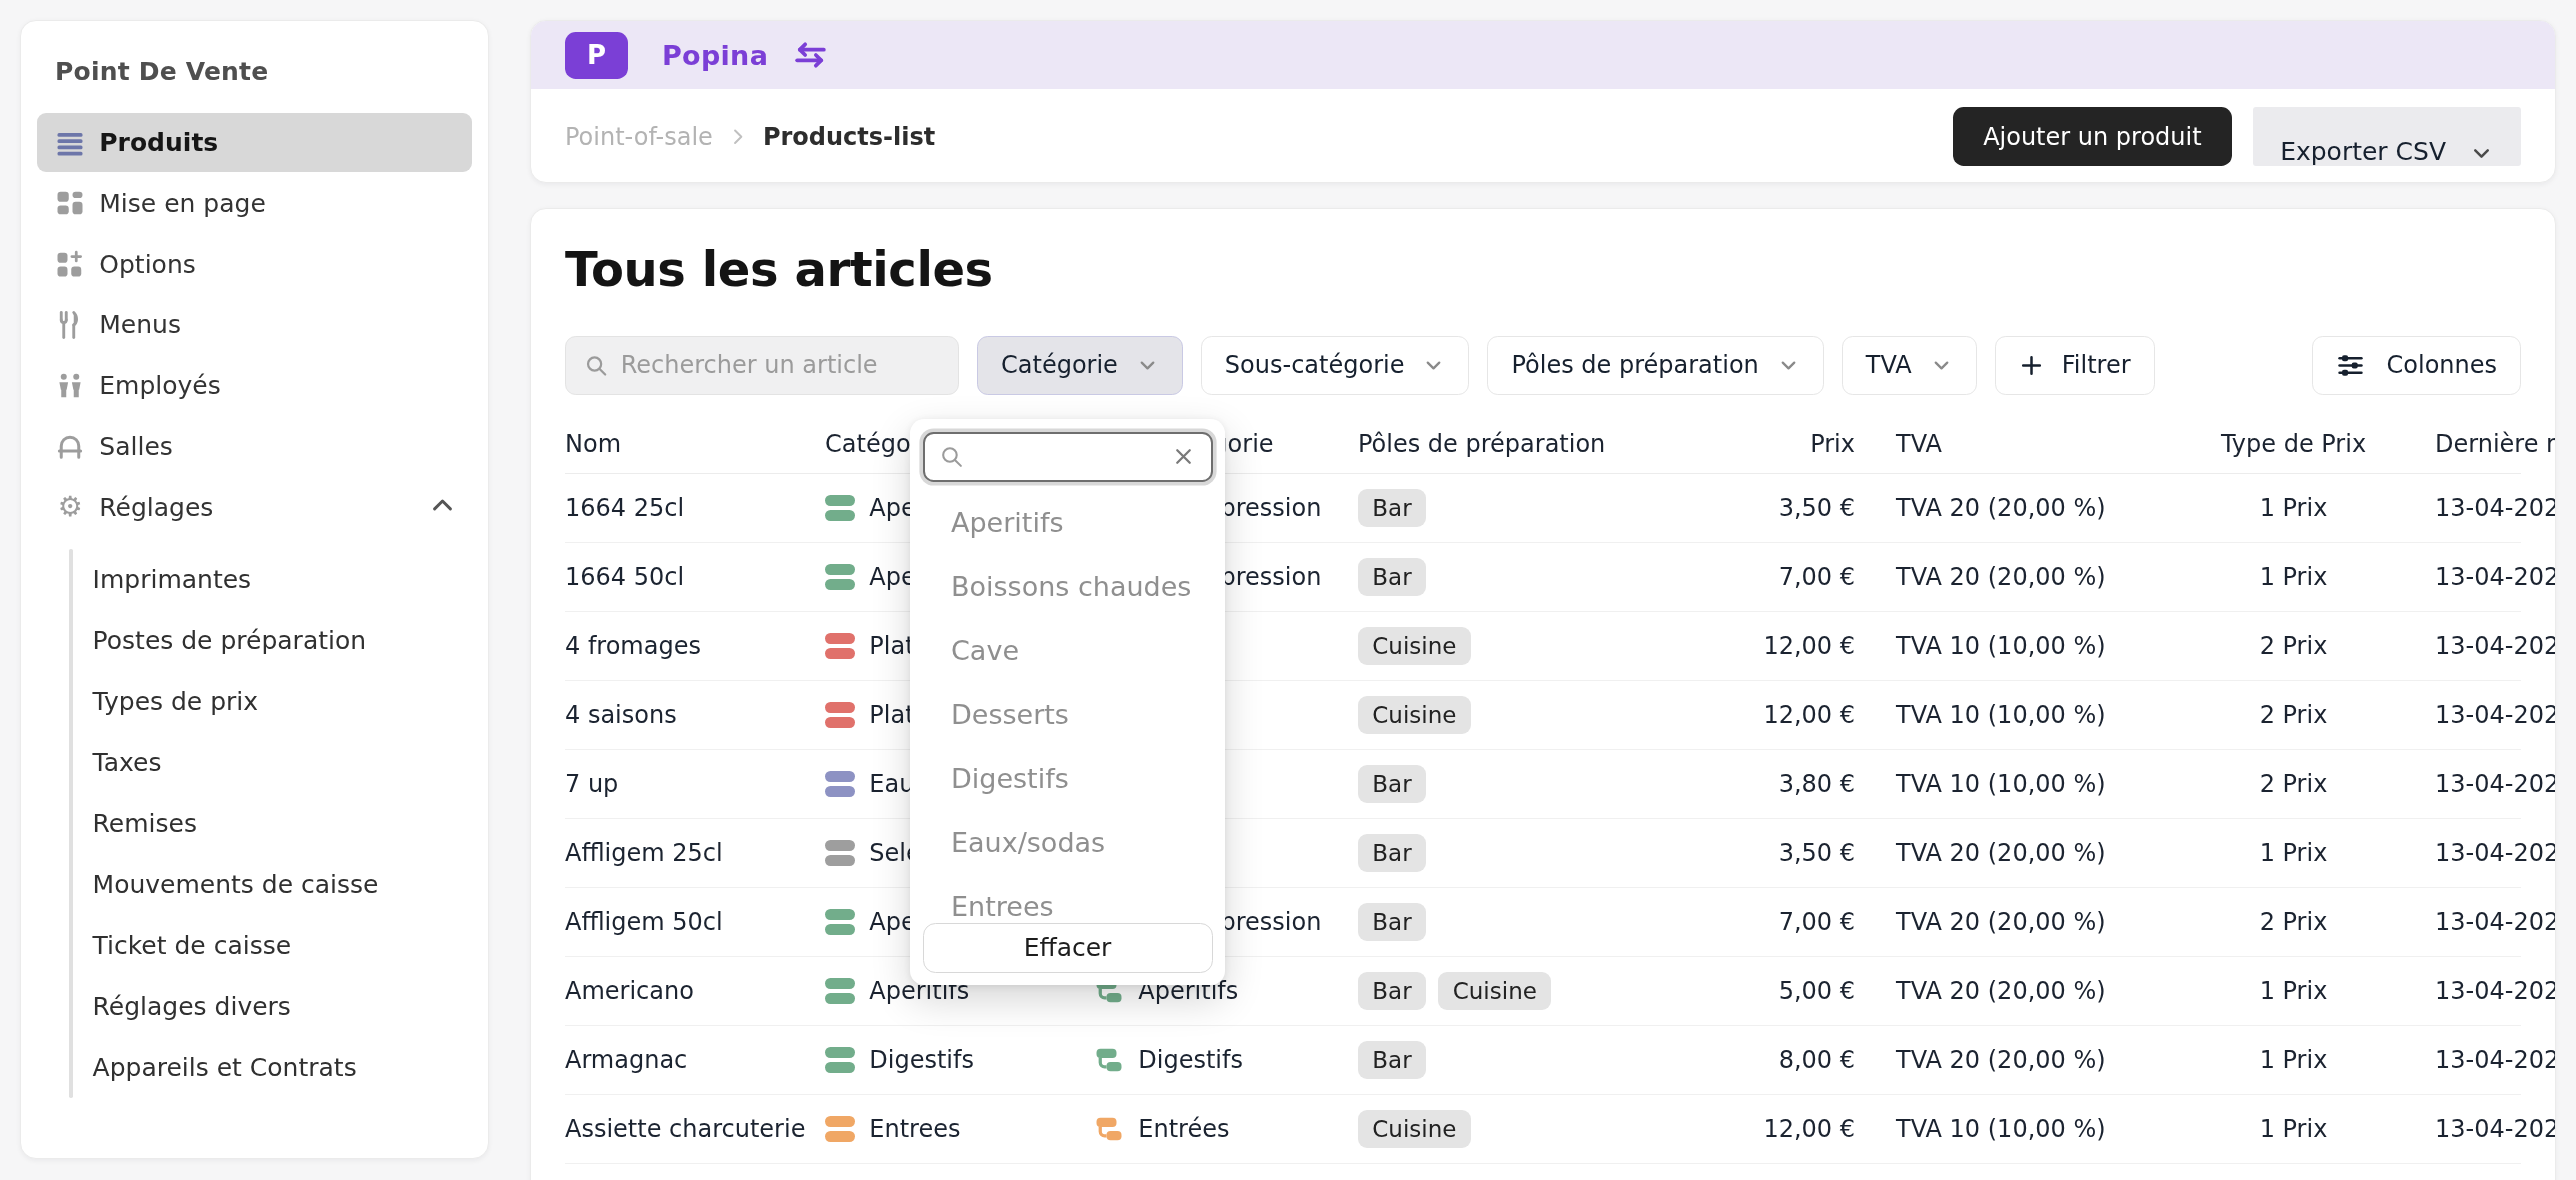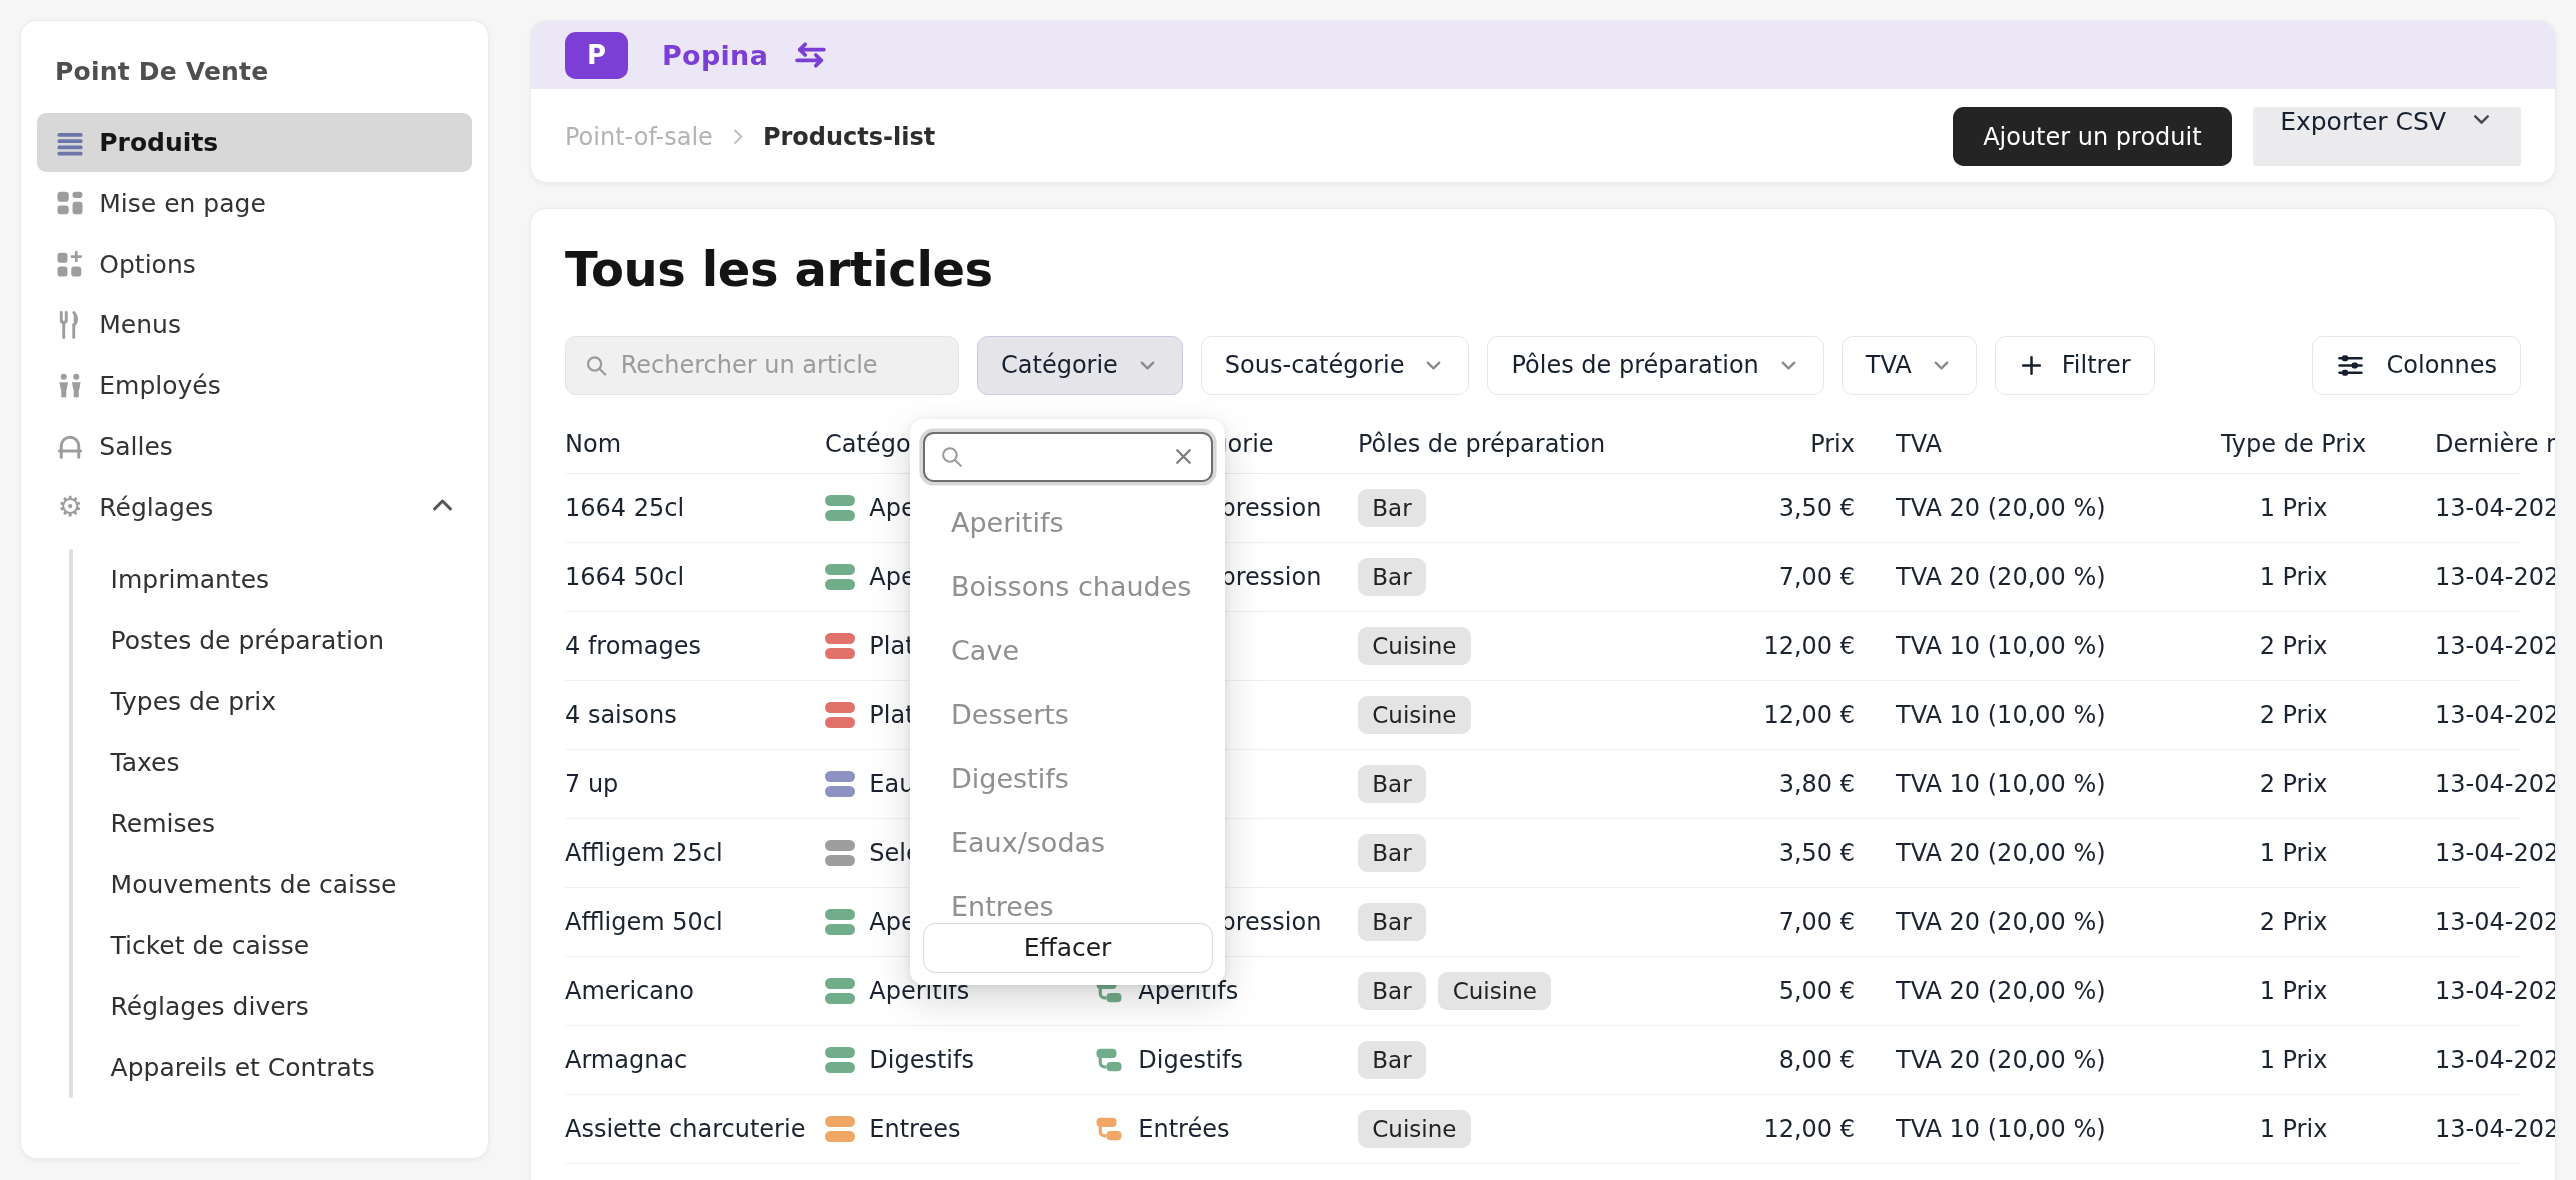--- a/index.html
+++ b/index.html
@@ -15,35 +15,35 @@
   .nav-item { display:flex; align-items:center; height:59px; border-radius:9px; padding:0 16px 0 18px; margin-bottom:1.8px; cursor:pointer;text-align:right; }
   .nav-item.active { background:#d8d8d8; }
   .nav-item.active .nav-label { font-weight:700; color:#161616; }
   .nav-icon { width:30px; height:30px; display:flex; align-items:center; justify-content:center; flex:0 0 30px; }
   .nav-label { font-size:25px; color:#333; margin-left:14.3px; font-weight:500; }
   .gear-glyph { font-size:28px; color:#9d9d9d; line-height:1; }
   .nav-chevron { margin-left:auto; }
   .subnav { display:flex; margin-top:12.5px; }
   .subnav-rail { width:3.6px; background:#e0e0e0; border-radius:1.8px; margin-left:32px; }
   .subnav-items { flex:1; }
-  .subnav-item { height:61px; display:flex; align-items:center; padding-left:38px; font-size:25px; color:#303030; cursor:pointer; }
+  .subnav-item { height:61px; display:flex; align-items:center; padding-left:20px; font-size:25px; color:#303030; cursor:pointer; }
 
   
   .header-card { position:absolute; left:530px; top:20px; width:2026px; height:163px; overflow:hidden; }
   .store-bar { height:68px; background:#ece7f6; display:flex; align-items:center; padding:0 34px; }
   .store-avatar { width:63px; height:47px; background:#7b3fd6; border-radius:10.7px; color:#fff; font-weight:700; font-size:26px; display:flex; align-items:center; justify-content:center; }
   .store-name { color:#7b3fd6; font-weight:700; font-size:27px; margin-left:34px; letter-spacing:0.3px; }
   .swap-icon { margin-left:23px; display:flex; cursor:pointer; }
   .crumb-row { height:95px; display:flex; align-items:center; padding:0 34px; }
   .crumb-parent { color:#b3b3b3; font-size:24px; }
   .crumb-sep { margin:0 14.3px; display:flex; }
   .crumb-current { color:#2d2d2d; font-size:24px; font-weight:600; }
   .crumb-actions { margin-left:auto; display:flex; gap:21.5px; }
   .btn-dark { background:#242424; color:#fff; border:none; border-radius:10.7px; height:59px; padding:0 30px; font-size:24px; font-family:inherit; cursor:pointer; }
-  .btn-export { background:#ebebee; color:#16202e; border:none; border-radius:3px; height:59px; padding:0 27px; font-size:25px; font-weight:500; font-family:inherit; display:flex; align-items:flex-start; gap:23px; cursor:pointer; }
+  .btn-export { background:#ebebee; color:#16202e; border:none; border-radius:3px; height:59px; padding:0 27px; font-size:25px; font-weight:500; font-family:inherit; display:flex; align-items:flex-end; gap:23px; cursor:pointer; }
 
   
   .main-card { position:absolute; left:530px; top:208px; width:2026px; height:1003px; overflow:hidden; }
   .card-inner { padding:32px 34px 0 34px; }
   .page-title { font-size:48px; font-weight:700; color:#141414; letter-spacing:-0.4px; margin-bottom:47px; }
 
   .filter-row { display:flex; align-items:center; gap:18px; height:42px; margin-bottom:29px; }
   .search-box { width:394px; height:59px; background:#f0f0f1; border:0.9px solid #e3e3e3; border-radius:10.7px; display:flex; align-items:center; padding:0 18px; }
   .search-box input { border:none; background:transparent; outline:none; font-size:24px; font-family:inherit; color:#333; width:100%; margin-left:12.5px; }
   .search-box input::placeholder { color:#9b9b9b; }

